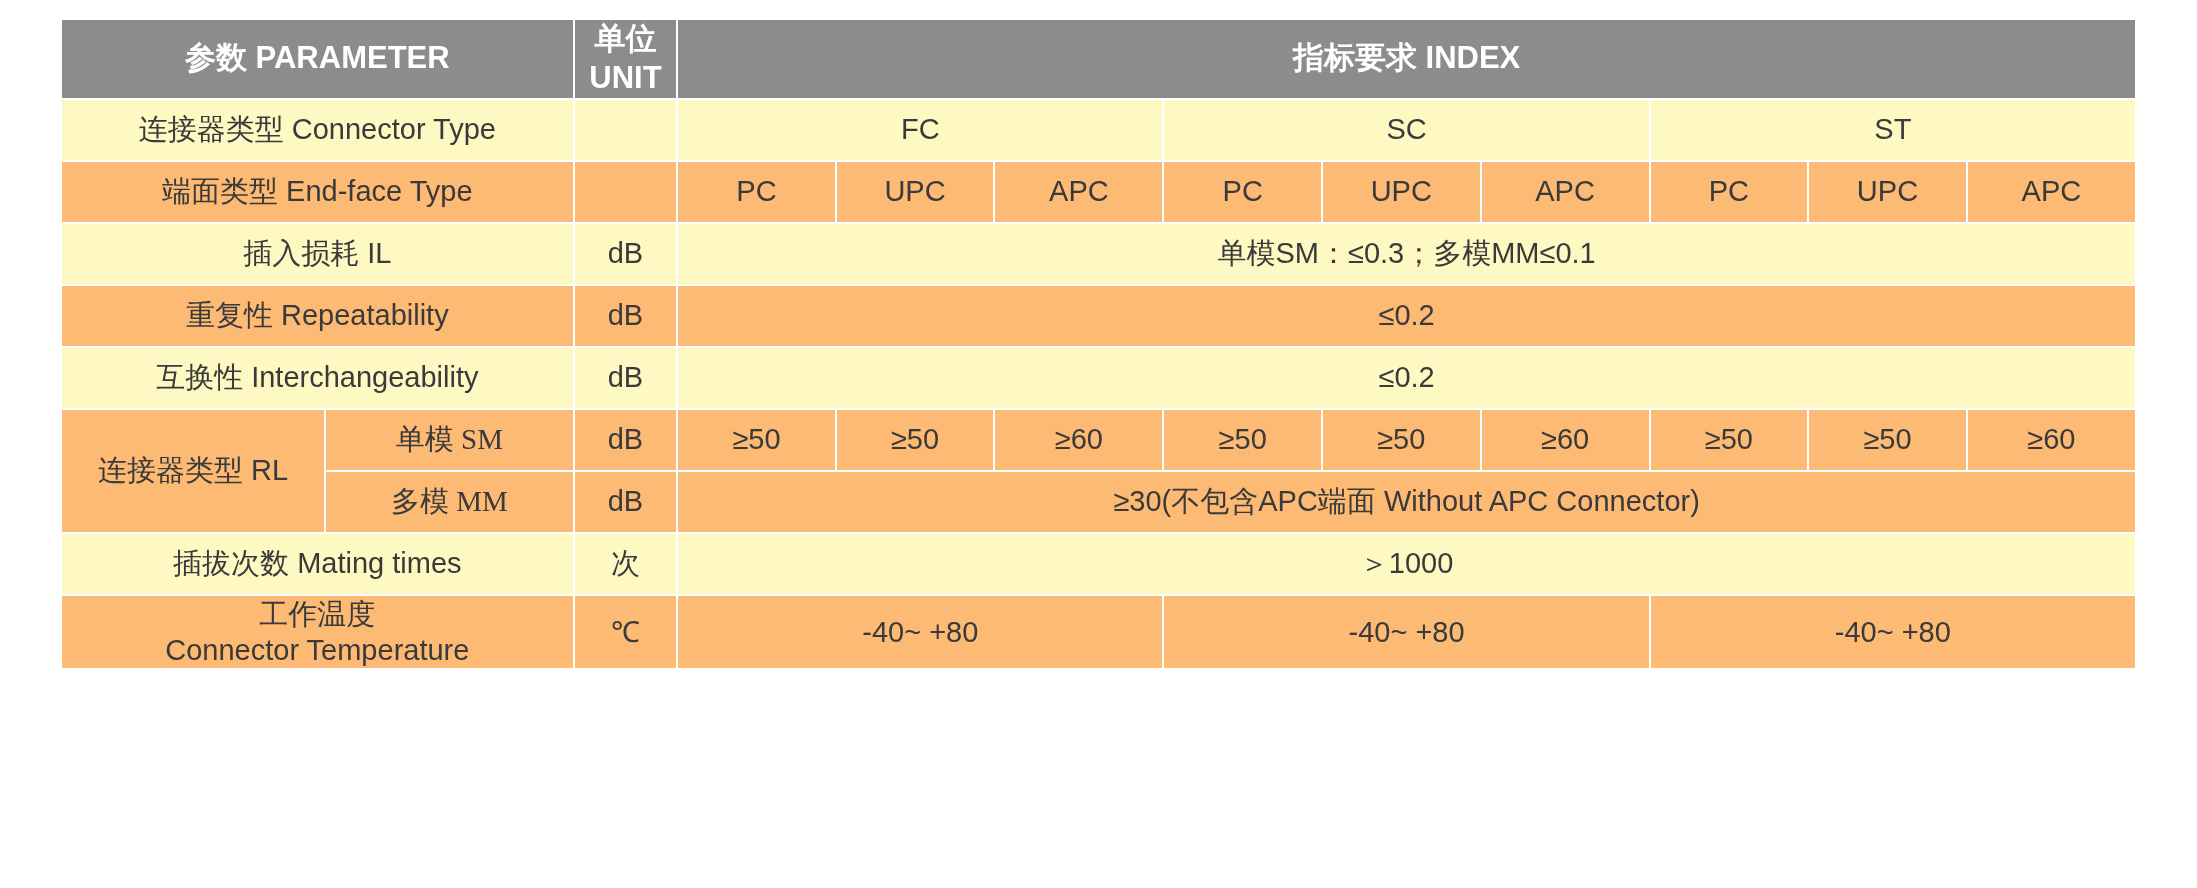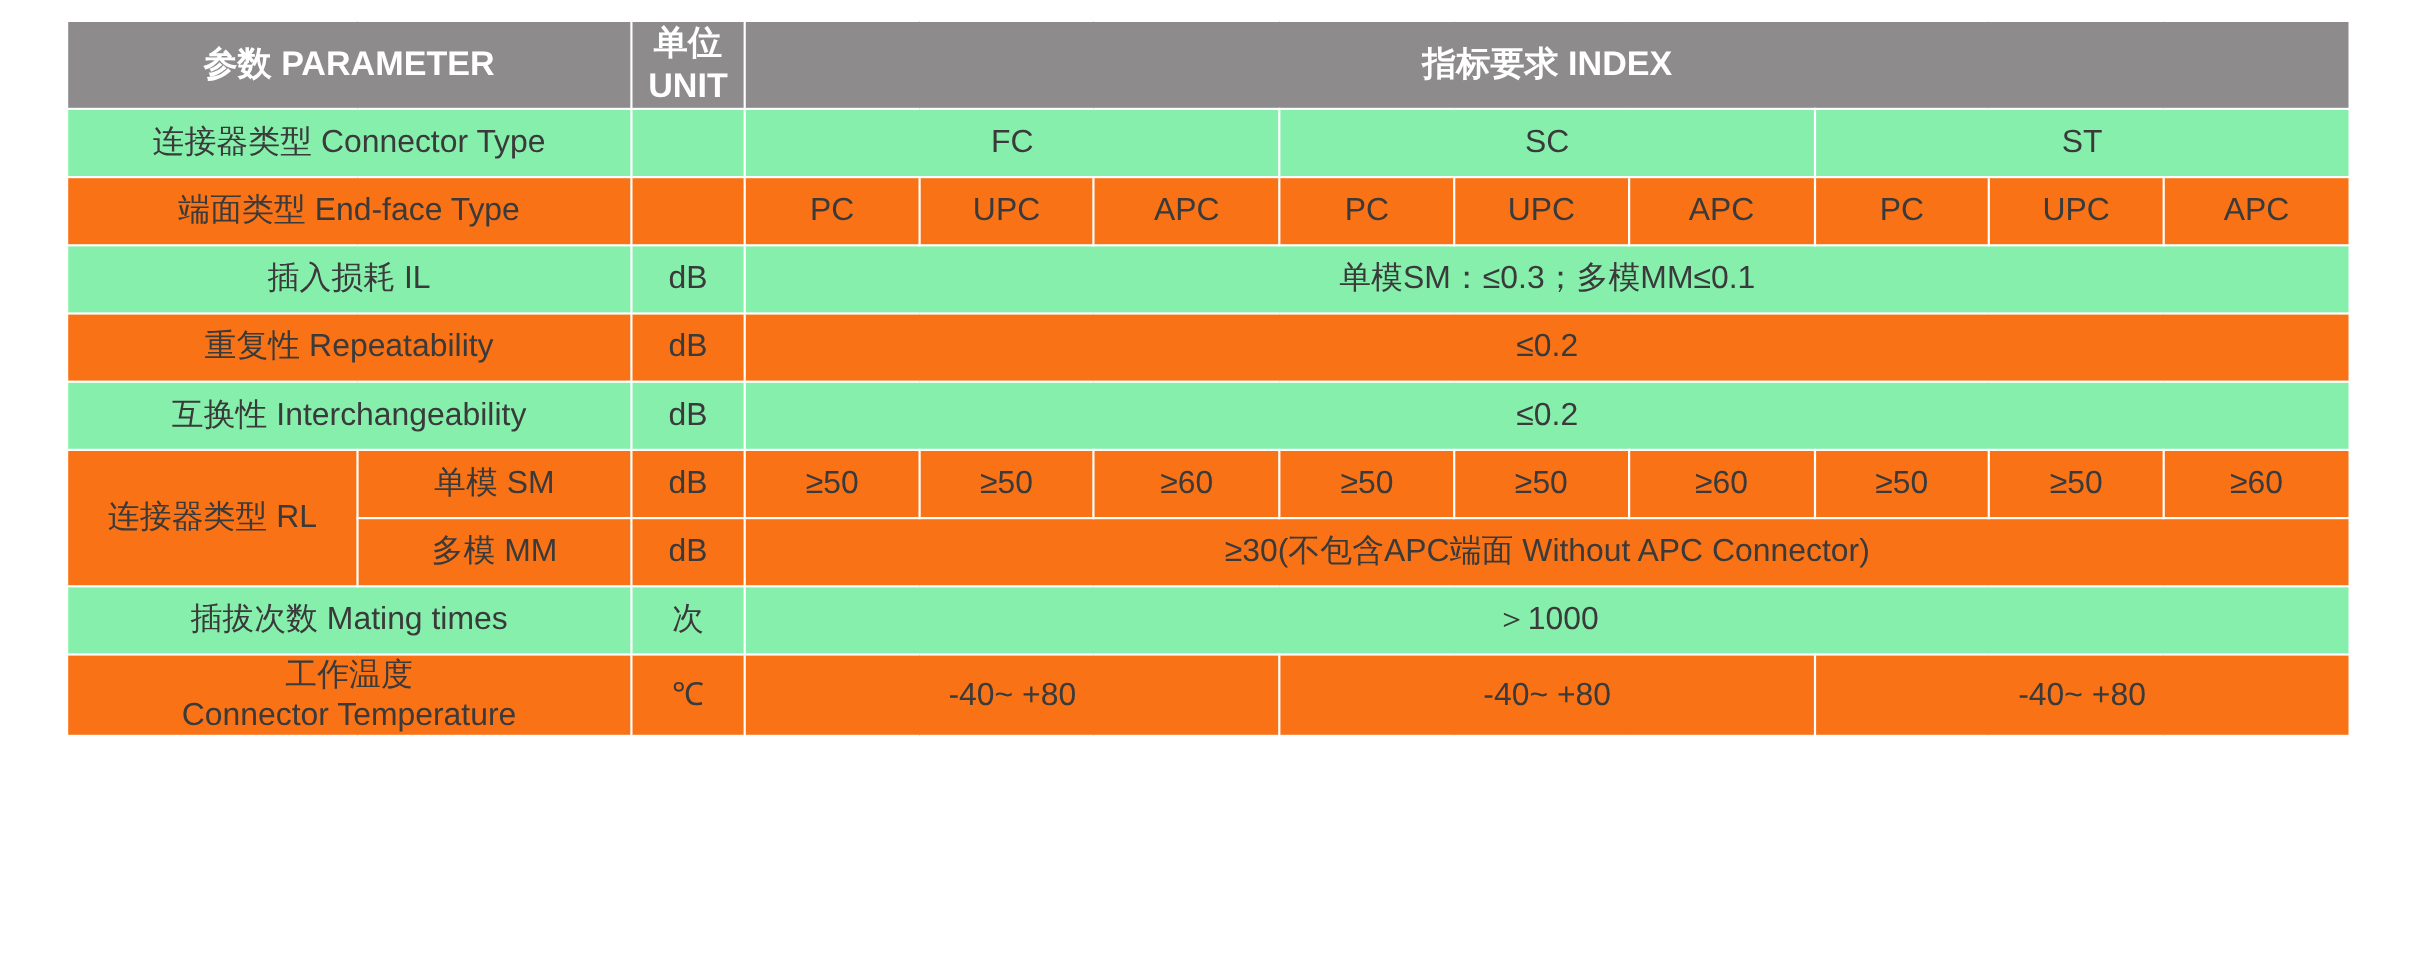--- a/index.html
+++ b/index.html
@@ -38,30 +38,31 @@
   }
   
   .hdr {
     background: #8d8b8c;
     color: #ffffff;
     font-weight: bold;
     font-size: 31px;
     height: 122px;
   }
   
-  .band-light { background: #86efac; }
-  .band-dark  { background: #f97316; }
+  .band-light { background: #fef9c3; }
+  .band-dark  { background: #fdba74; }
 
   td.left {
     text-align: left;
     padding-left: 22px;
   }
   td.leftsub {
     text-align: left;
     padding-left: 22px;
+    font-family: Liberation Serif, serif;
   }
   .tall { height: 104px; }
   .two-line { line-height: 1.3; }
 </style>
 </head>
 <body>
 
 <div class="page">
   <table class="spec">
     <colgroup>

